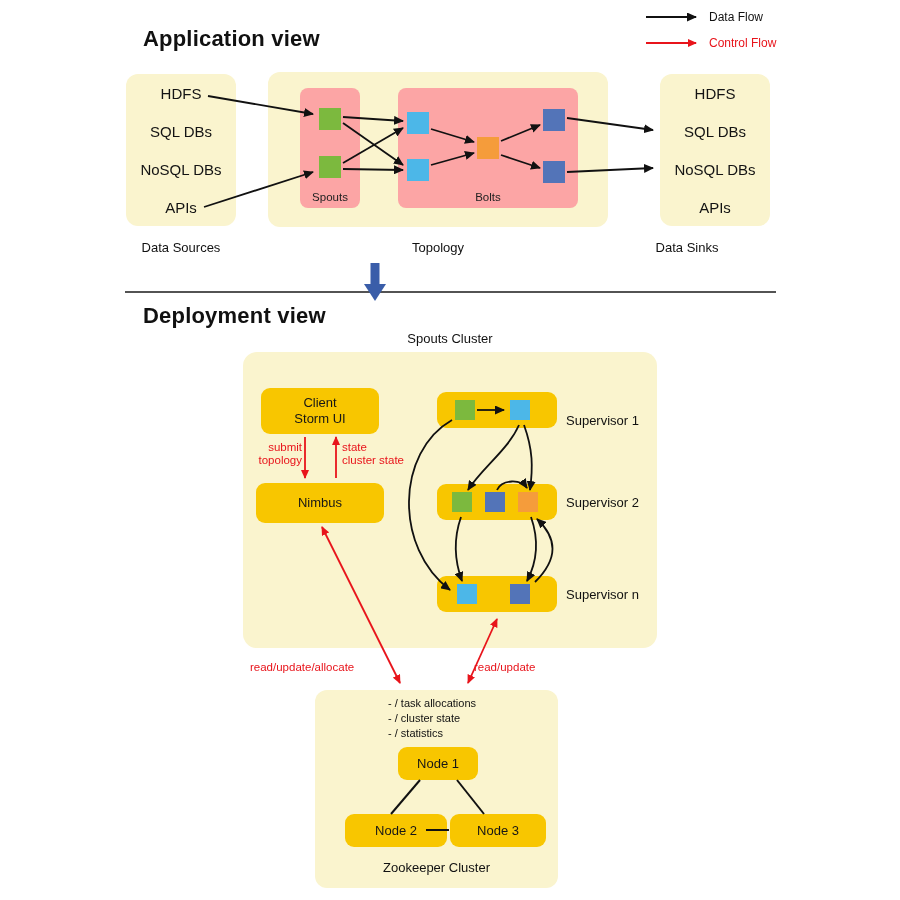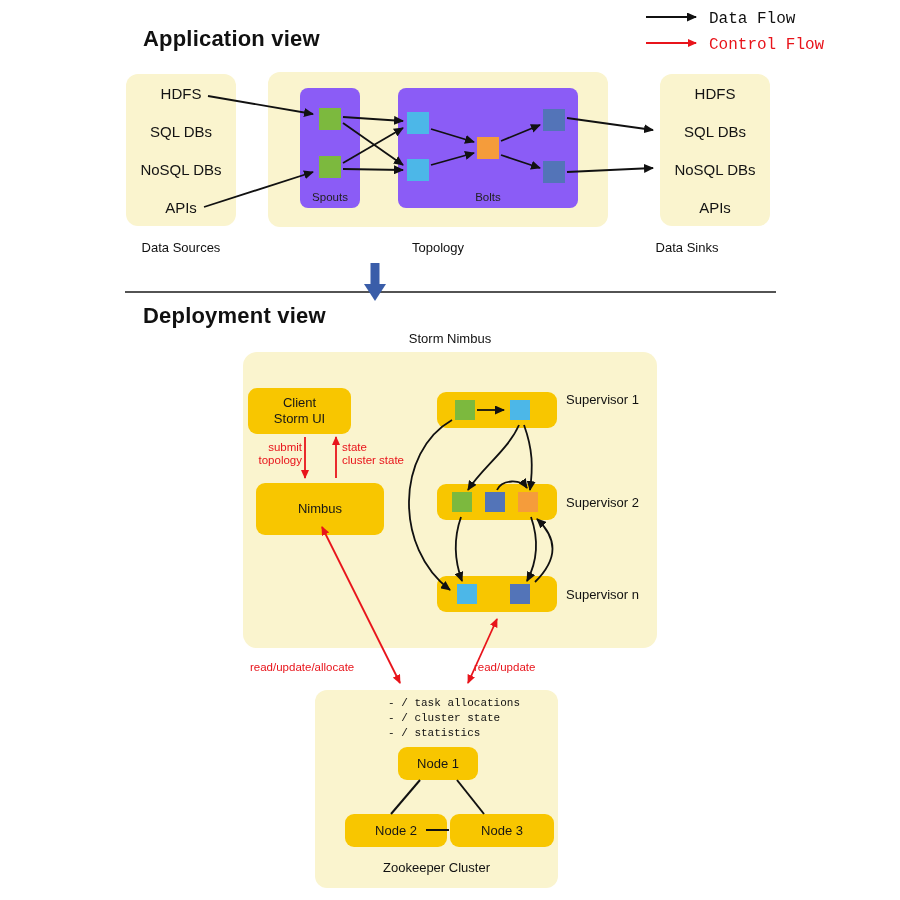--- a/index.html
+++ b/index.html
@@ -1,38 +1,38 @@
 <!DOCTYPE html>
 <html><head>
 <meta charset="utf-8">
 <style>
   * { box-sizing: border-box; }
   html,body { margin:0; padding:0; background:#fff; }
   body { font-family:"Liberation Sans", sans-serif; color:#111; }
   #canvas { position:relative; width:900px; height:900px; background:#fff; overflow:hidden; }
   .title { position:absolute; font-size:22px; font-weight:700; letter-spacing:.2px; color:#111;margin-left:16px; }
   .panel { position:absolute; background:#FAF4CE; border-radius:12px; }
-  .inner { position:absolute; background:#8b5cf6; border-radius:8px; }
+  .inner { position:absolute; background:#fca5a5; border-radius:8px; }
   .gold  { position:absolute; background:#F8C600; border-radius:9px; display:flex; flex-direction:column;
            align-items:center; justify-content:center; font-size:13px; color:#161616; line-height:16px; }
   .sq  { position:absolute; width:22px; height:22px; }
   .sqs { position:absolute; width:20px; height:20px; }
   .green  { background:#7CB93E; }
   .cyan   { background:#4CB7E8; }
   .blue   { background:#5374B8; }
   .orange { background:#F59C3B; }
   .stack { display:flex; flex-direction:column; justify-content:space-around; align-items:center;
            height:100%; font-size:15px; color:#131313; }
   .caption { position:absolute; text-align:center; font-size:13px; color:#111; }
   .sublabel { position:absolute; left:0; right:0; bottom:5px; text-align:center; font-size:11.5px; color:#222; }
   .svlabel { position:absolute; font-size:13px; color:#111; white-space:nowrap; }
   .red { color:#E8141B; }
   .small { position:absolute; font-size:11.5px; line-height:13px; white-space:nowrap; }
-  .paths-block { position:absolute; font-size:11px; line-height:15px; color:#111;font-family:Liberation Mono, monospace; }
-  .legend-label { position:absolute; font-size:16px;font-family:Liberation Mono, monospace; }
+  .paths-block { position:absolute; font-size:11px; line-height:15px; color:#111; }
+  .legend-label { position:absolute; font-size:12px; }
   #overlay { position:absolute; left:0; top:0; z-index:10; pointer-events:none; }
 </style>
 </head>
 <body>
 
 <div id="canvas">
 
   <div class="title" style="left:127px;top:26px">Application view</div>
 
   <div class="legend-label" style="left:709px;top:10px">Data Flow</div>
@@ -68,29 +68,29 @@
     <div class="stack">
       <span>HDFS</span>
       <span>SQL DBs</span>
       <span>NoSQL DBs</span>
       <span>APIs</span>
     </div>
   </div>
   <div class="caption" style="left:632px;top:240px;width:110px">Data Sinks</div>
 
   <div class="title" style="left:127px;top:303px">Deployment view</div>
-  <div class="caption" style="left:350px;top:331px;width:200px">Storm Nimbus</div>
+  <div class="caption" style="left:350px;top:331px;width:200px">Spouts Cluster</div>
 
   <div class="panel" style="left:243px;top:352px;width:414px;height:296px;border-radius:14px"></div>
 
-  <div class="gold" style="left:248px;top:388px;width:103px;height:46px">
+  <div class="gold" style="left:261px;top:388px;width:118px;height:46px">
     <span>Client</span>
     <span>Storm UI</span>
   </div>
-  <div class="gold" style="left:256px;top:483px;width:128px;height:52px">
+  <div class="gold" style="left:256px;top:483px;width:128px;height:40px">
     <span>Nimbus</span>
   </div>
 
   <div class="small red" style="left:244px;top:441px;width:58px;text-align:right">
     <div>submit</div>
     <div>topology</div>
   </div>
   <div class="small red" style="left:342px;top:441px;width:80px;text-align:left">
     <div>state</div>
     <div>cluster state</div>
@@ -101,40 +101,40 @@
   <div class="gold" style="left:437px;top:576px;width:120px;height:36px"></div>
 
   <div class="sqs green" style="left:455px;top:400px"></div>
   <div class="sqs cyan" style="left:510px;top:400px"></div>
   <div class="sqs green" style="left:452px;top:492px"></div>
   <div class="sqs blue" style="left:485px;top:492px"></div>
   <div class="sqs orange" style="left:518px;top:492px"></div>
   <div class="sqs cyan" style="left:457px;top:584px"></div>
   <div class="sqs blue" style="left:510px;top:584px"></div>
 
-  <div class="svlabel" style="left:566px;top:392px">Supervisor 1</div>
+  <div class="svlabel" style="left:566px;top:413px">Supervisor 1</div>
   <div class="svlabel" style="left:566px;top:495px">Supervisor 2</div>
   <div class="svlabel" style="left:566px;top:587px">Supervisor n</div>
 
   <div class="small red" style="left:250px;top:661px">read/update/allocate</div>
   <div class="small red" style="left:474px;top:661px">read/update</div>
 
   <div class="panel" style="left:315px;top:690px;width:243px;height:198px"></div>
   <div class="paths-block" style="left:388px;top:696px">
     <div>- / task allocations</div>
     <div>- / cluster state</div>
     <div>- / statistics</div>
   </div>
   <div class="gold" style="left:398px;top:747px;width:80px;height:33px">
     <span>Node 1</span>
   </div>
   <div class="gold" style="left:345px;top:814px;width:102px;height:33px">
     <span>Node 2</span>
   </div>
-  <div class="gold" style="left:450px;top:814px;width:104px;height:33px">
+  <div class="gold" style="left:450px;top:814px;width:96px;height:33px">
     <span>Node 3</span>
   </div>
   <div class="caption" style="left:315px;top:860px;width:243px">Zookeeper Cluster</div>
 
   <svg id="overlay" width="900" height="900" viewBox="0 0 900 900">
     <defs>
       <marker id="mb" markerUnits="userSpaceOnUse" markerWidth="11" markerHeight="9" refX="9" refY="4.5" orient="auto-start-reverse">
         <path d="M0,0 L10,4.5 L0,9 Z" fill="#111111"></path>
       </marker>
       <marker id="mr" markerUnits="userSpaceOnUse" markerWidth="10" markerHeight="8" refX="8" refY="4" orient="auto-start-reverse">

